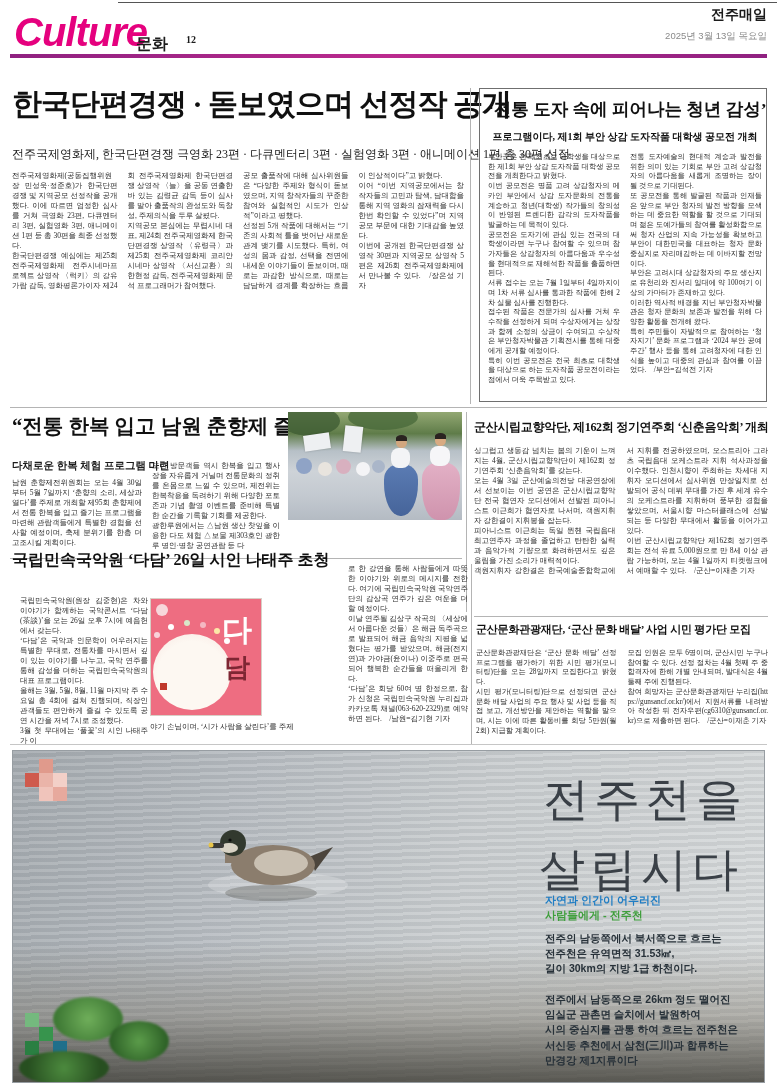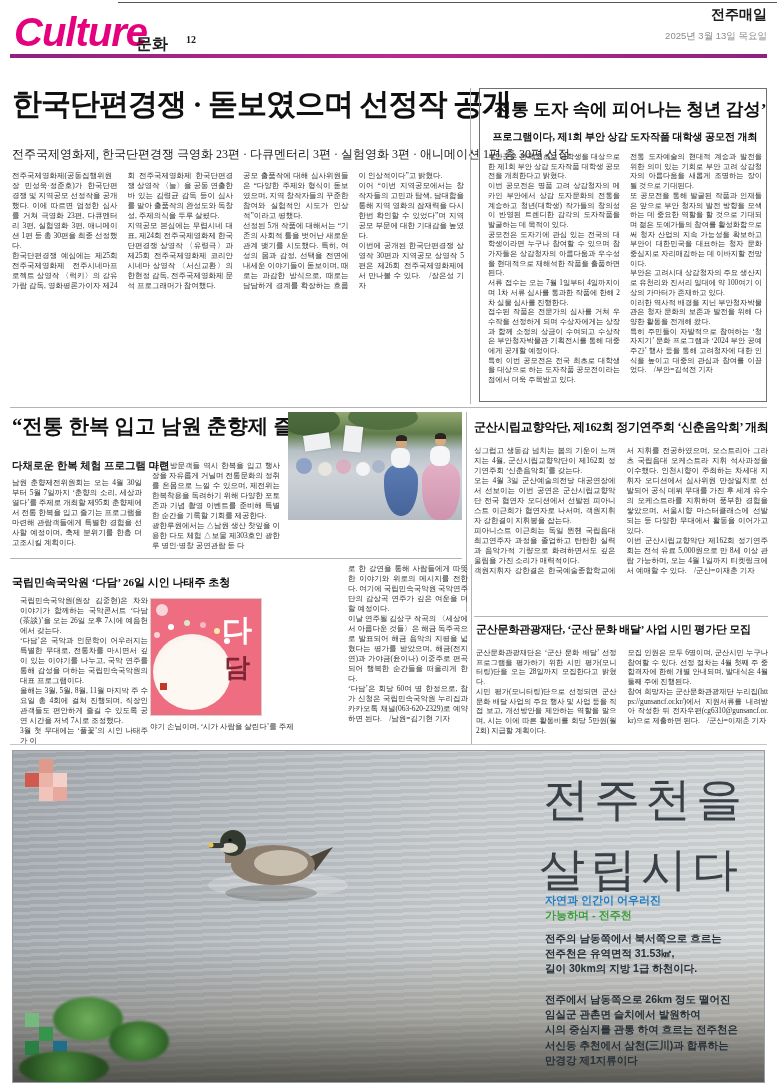--- a/index.html
+++ b/index.html
@@ -123,21 +123,21 @@
 
   <div class="abs headline" style="left:474px;top:419px;font-size:12px;letter-spacing:-0.3px;">군산시립교향악단, 제162회 정기연주회 ‘신춘음악회’ 개최</div>
   <div class="abs colbody" style="left:474px;top:446px;width:294px;height:166px;column-count:2;column-gap:11px;">싱그럽고 생동감 넘치는 봄의 기운이 느껴지는 4월, 군산시립교향악단이 제162회 정기연주회 ‘신춘음악회’를 갖는다.
 오는 4월 3일 군산예술의전당 대공연장에서 선보이는 이번 공연은 군산시립교향악단 전국 협연자 오디션에서 선발된 피아니스트 이근희가 협연자로 나서며, 객원지휘자 강한결이 지휘봉을 잡는다.
 피아니스트 이근희는 독일 뮌헨 국립음대 최고연주자 과정을 졸업하고 탄탄한 실력과 음악가적 기량으로 화려하면서도 깊은 울림을 가진 소리가 매력적이다.
 객원지휘자 강한결은 한국예술종합학교에서 지휘를 전공하였으며, 오스트리아 그라츠 국립음대 오케스트라 지휘 석사과정을 이수했다. 인천시향이 주최하는 차세대 지휘자 오디션에서 심사위원 만장일치로 선발되어 공식 데뷔 무대를 가진 후 세계 유수의 오케스트라를 지휘하며 풍부한 경험을 쌓았으며, 서울시향 마스터클래스에 선발되는 등 다양한 무대에서 활동을 이어가고 있다.
 이번 군산시립교향악단 제162회 정기연주회는 전석 유료 5,000원으로 만 8세 이상 관람 가능하며, 오는 4월 1일까지 티켓링크에서 예매할 수 있다.　/군산=이재춘 기자</div>
 
   <div class="hdiv" style="left:10px;top:558px;width:452px;"></div>
 
-  <div class="abs headline" style="left:12px;top:550px;font-size:11px;margin-top:25px;">국립민속국악원 ‘다담’ 26일 시인 나태주 초청</div>
+  <div class="abs headline" style="left:12px;top:550px;font-size:16px;">국립민속국악원 ‘다담’ 26일 시인 나태주 초청</div>
   <div class="abs colbody" style="left:348px;top:564px;width:120px;height:180px;">로 한 강연을 통해 사람들에게 따뜻한 이야기와 위로의 메시지를 전한다. 여기에 국립민속국악원 국악연주단의 감상곡 연주가 깊은 여운을 더할 예정이다.
 이날 연주될 김상구 작곡의 〈세상에서 아름다운 것들〉은 해금 독주곡으로 발표되어 해금 음악의 지평을 넓혔다는 평가를 받았으며, 해금(전지연)과 가야금(윤이나) 이중주로 편곡되어 행복한 순간들을 떠올리게 한다.
 ‘다담’은 회당 60여 명 한정으로, 참가 신청은 국립민속국악원 누리집과 카카오톡 채널(063-620-2329)로 예약하면 된다.　/남원=김기현 기자</div>
   <div class="abs colbody" style="left:20px;top:596px;width:128px;height:148px;">국립민속국악원(원장 김중현)은 차와 이야기가 함께하는 국악콘서트 ‘다담(茶談)’을 오는 26일 오후 7시에 예음헌에서 갖는다.
 ‘다담’은 국악과 인문학이 어우러지는 특별한 무대로, 전통차를 마시면서 깊이 있는 이야기를 나누고, 국악 연주를 통해 감성을 더하는 국립민속국악원의 대표 프로그램이다.
 올해는 3월, 5월, 8월, 11월 마지막 주 수요일 총 4회에 걸쳐 진행되며, 직장인 관객들도 편안하게 즐길 수 있도록 공연 시간을 저녁 7시로 조정했다.
 3월 첫 무대에는 ‘풀꽃’의 시인 나태주가 이</div>
 
   <div id="dadam-book" class="abs" style="left:150px;top:598px;width:112px;height:118px;">
     <div class="abs" style="left:6px;top:6px;width:12px;height:12px;border-radius:50%;background:#f7d7db;"></div>
@@ -196,21 +196,21 @@
       <circle cx="30" cy="30" r="13" fill="#32392e"></circle>
       <ellipse cx="26" cy="35" rx="9" ry="5" fill="#d8d2c4"></ellipse>
       <rect x="6" y="30" width="15" height="5" rx="2" fill="#3a3a38"></rect>
       <circle cx="8" cy="32" r="2.5" fill="#e8c54a"></circle>
       <circle cx="27" cy="27" r="1.6" fill="#0d0d0d"></circle>
     </svg>
 
     <div class="abs rtitle" style="left:530px;top:26px;">전주천을</div>
     <div class="abs rtitle" style="left:526px;top:96px;">살립시다</div>
     <div class="abs rsub" style="left:532px;top:142px;color:#1f7dc4;">자연과 인간이 어우러진</div>
-    <div class="abs rsub" style="left:532px;top:157px;color:#3f9e3c;">가능하며 - 전주천</div>
+    <div class="abs rsub" style="left:532px;top:157px;color:#3f9e3c;">사람들에게 - 전주천</div>
     <div class="abs rdesc" style="left:532px;top:180px;width:210px;">전주의 남동쪽에서 북서쪽으로 흐르는
 전주천은 유역면적 31.53㎢,
 길이 30km의 지방 1급 하천이다.
 
 전주에서 남동쪽으로 26km 정도 떨어진
 임실군 관촌면 슬치에서 발원하여
 시의 중심지를 관통 하여 흐르는 전주천은
 서신동 추천에서 삼천(三川)과 합류하는
 만경강 제1지류이다</div>
   </div>

